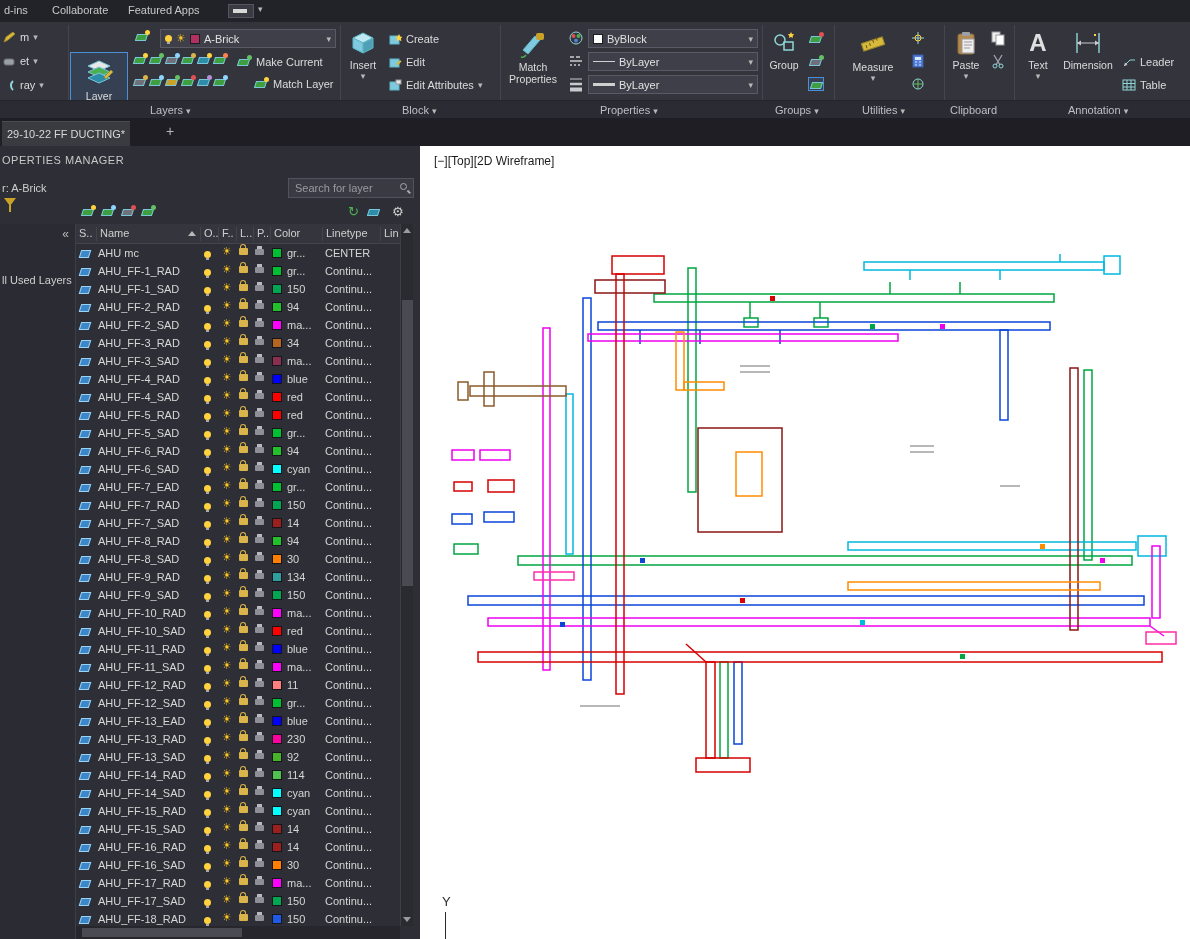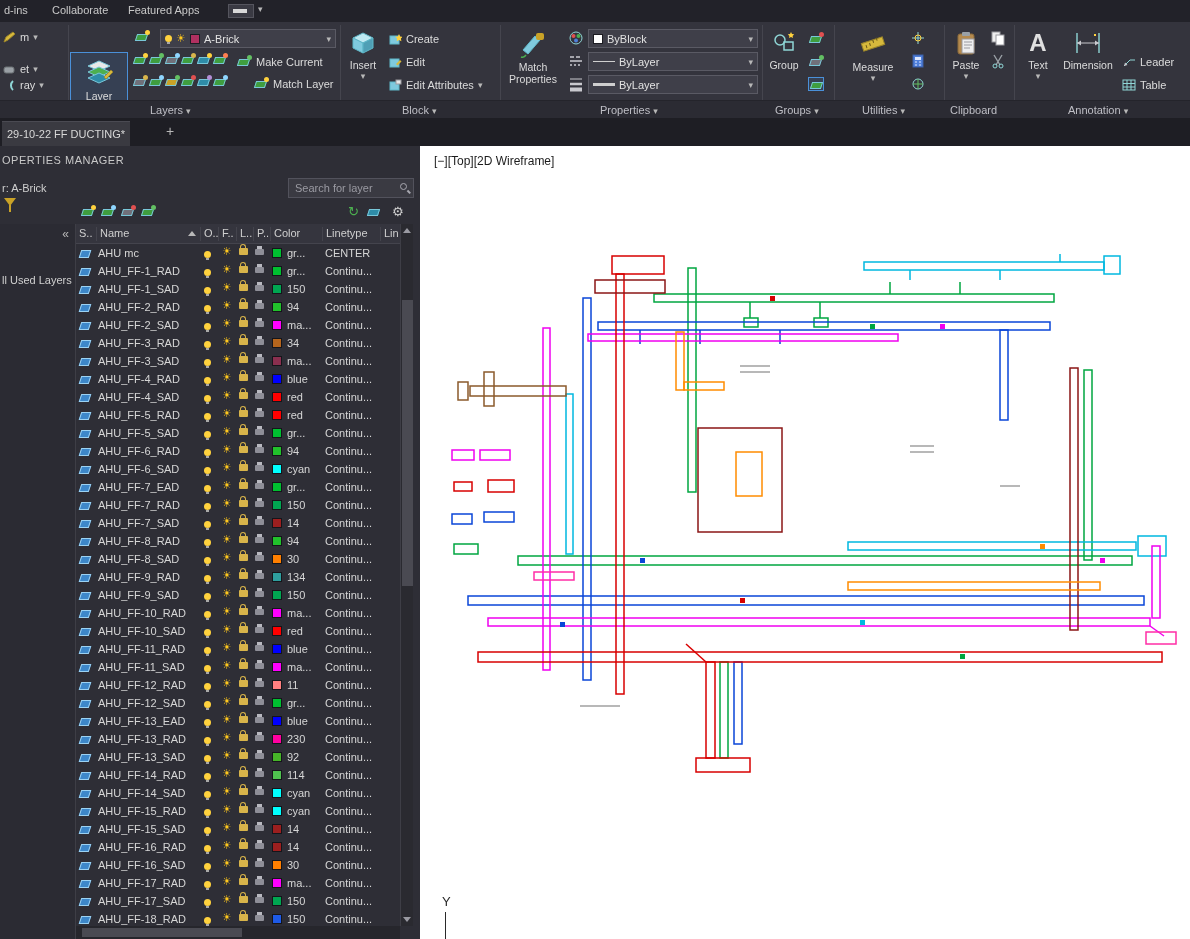--- a/index.html
+++ b/index.html
@@ -116,21 +116,21 @@
 
 <div id="ribbon">
 
   <div class="smallbtn" style="left:2px; top:6px;">
     <svg width="14" height="14" class="icon-svg">
         <path d="M2 12 L4 7 L11 2 L13 4 L6 10 Z" fill="#d7b93c" stroke="#9a842a"></path>
       </svg>
     <span>m</span>
     <span class="caret">▾</span>
   </div>
-  <div class="smallbtn" style="left:2px; top:38px;">
+  <div class="smallbtn" style="left:2px; top:30px;">
     <svg width="14" height="14" class="icon-svg">
         <rect x="2" y="5" width="10" height="6" rx="2" fill="#9aa0a6" stroke="#6d7276"></rect>
       </svg>
     <span>et</span>
     <span class="caret">▾</span>
   </div>
   <div class="smallbtn" style="left:2px; top:54px;">
     <svg width="14" height="14" class="icon-svg">
         <path d="M11 3 A6 6 0 0 0 11 12" fill="none" stroke="#8fd6d6" stroke-width="2"></path>
       </svg>

